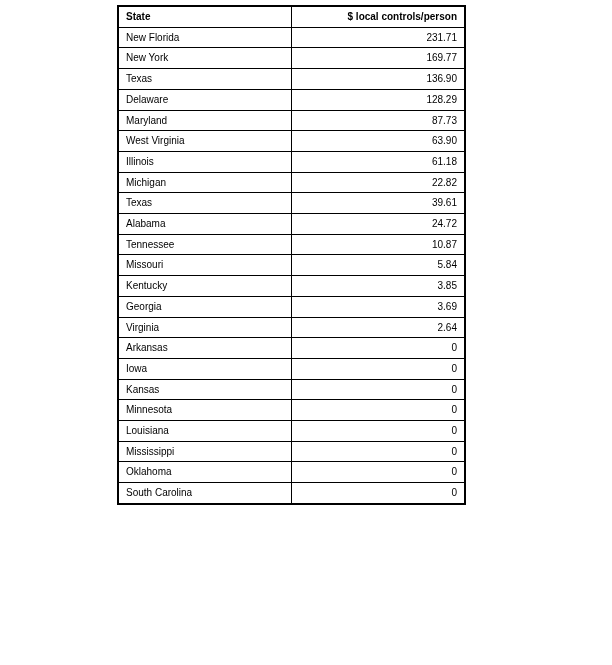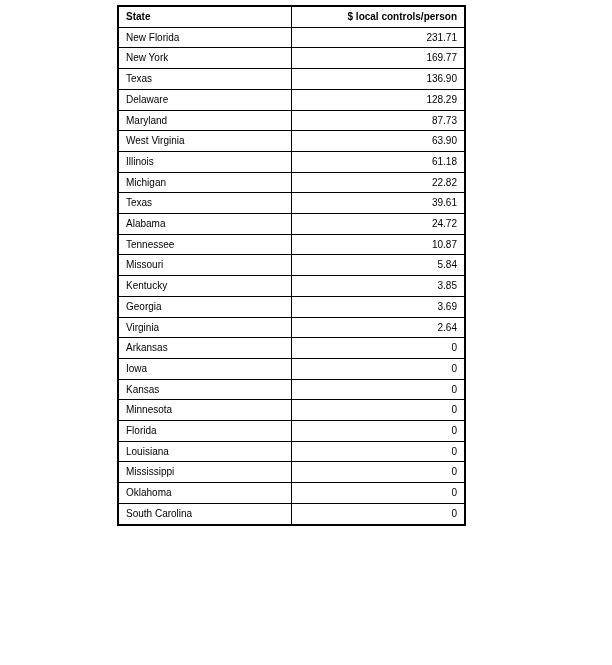--- a/index.html
+++ b/index.html
@@ -158,24 +158,20 @@
   <tr>
     <td class="state-cell">Kansas</td>
     <td class="value-cell">0</td>
   </tr>
 
   <tr>
     <td class="state-cell">Minnesota</td>
     <td class="value-cell">0</td>
   </tr>
 
-  <tr>
-    <td class="state-cell">Florida</td>
-    <td class="value-cell">0</td>
-  </tr>
 
   <tr>
     <td class="state-cell">Louisiana</td>
     <td class="value-cell">0</td>
   </tr>
 
   <tr>
     <td class="state-cell">Mississippi</td>
     <td class="value-cell">0</td>
   </tr>

